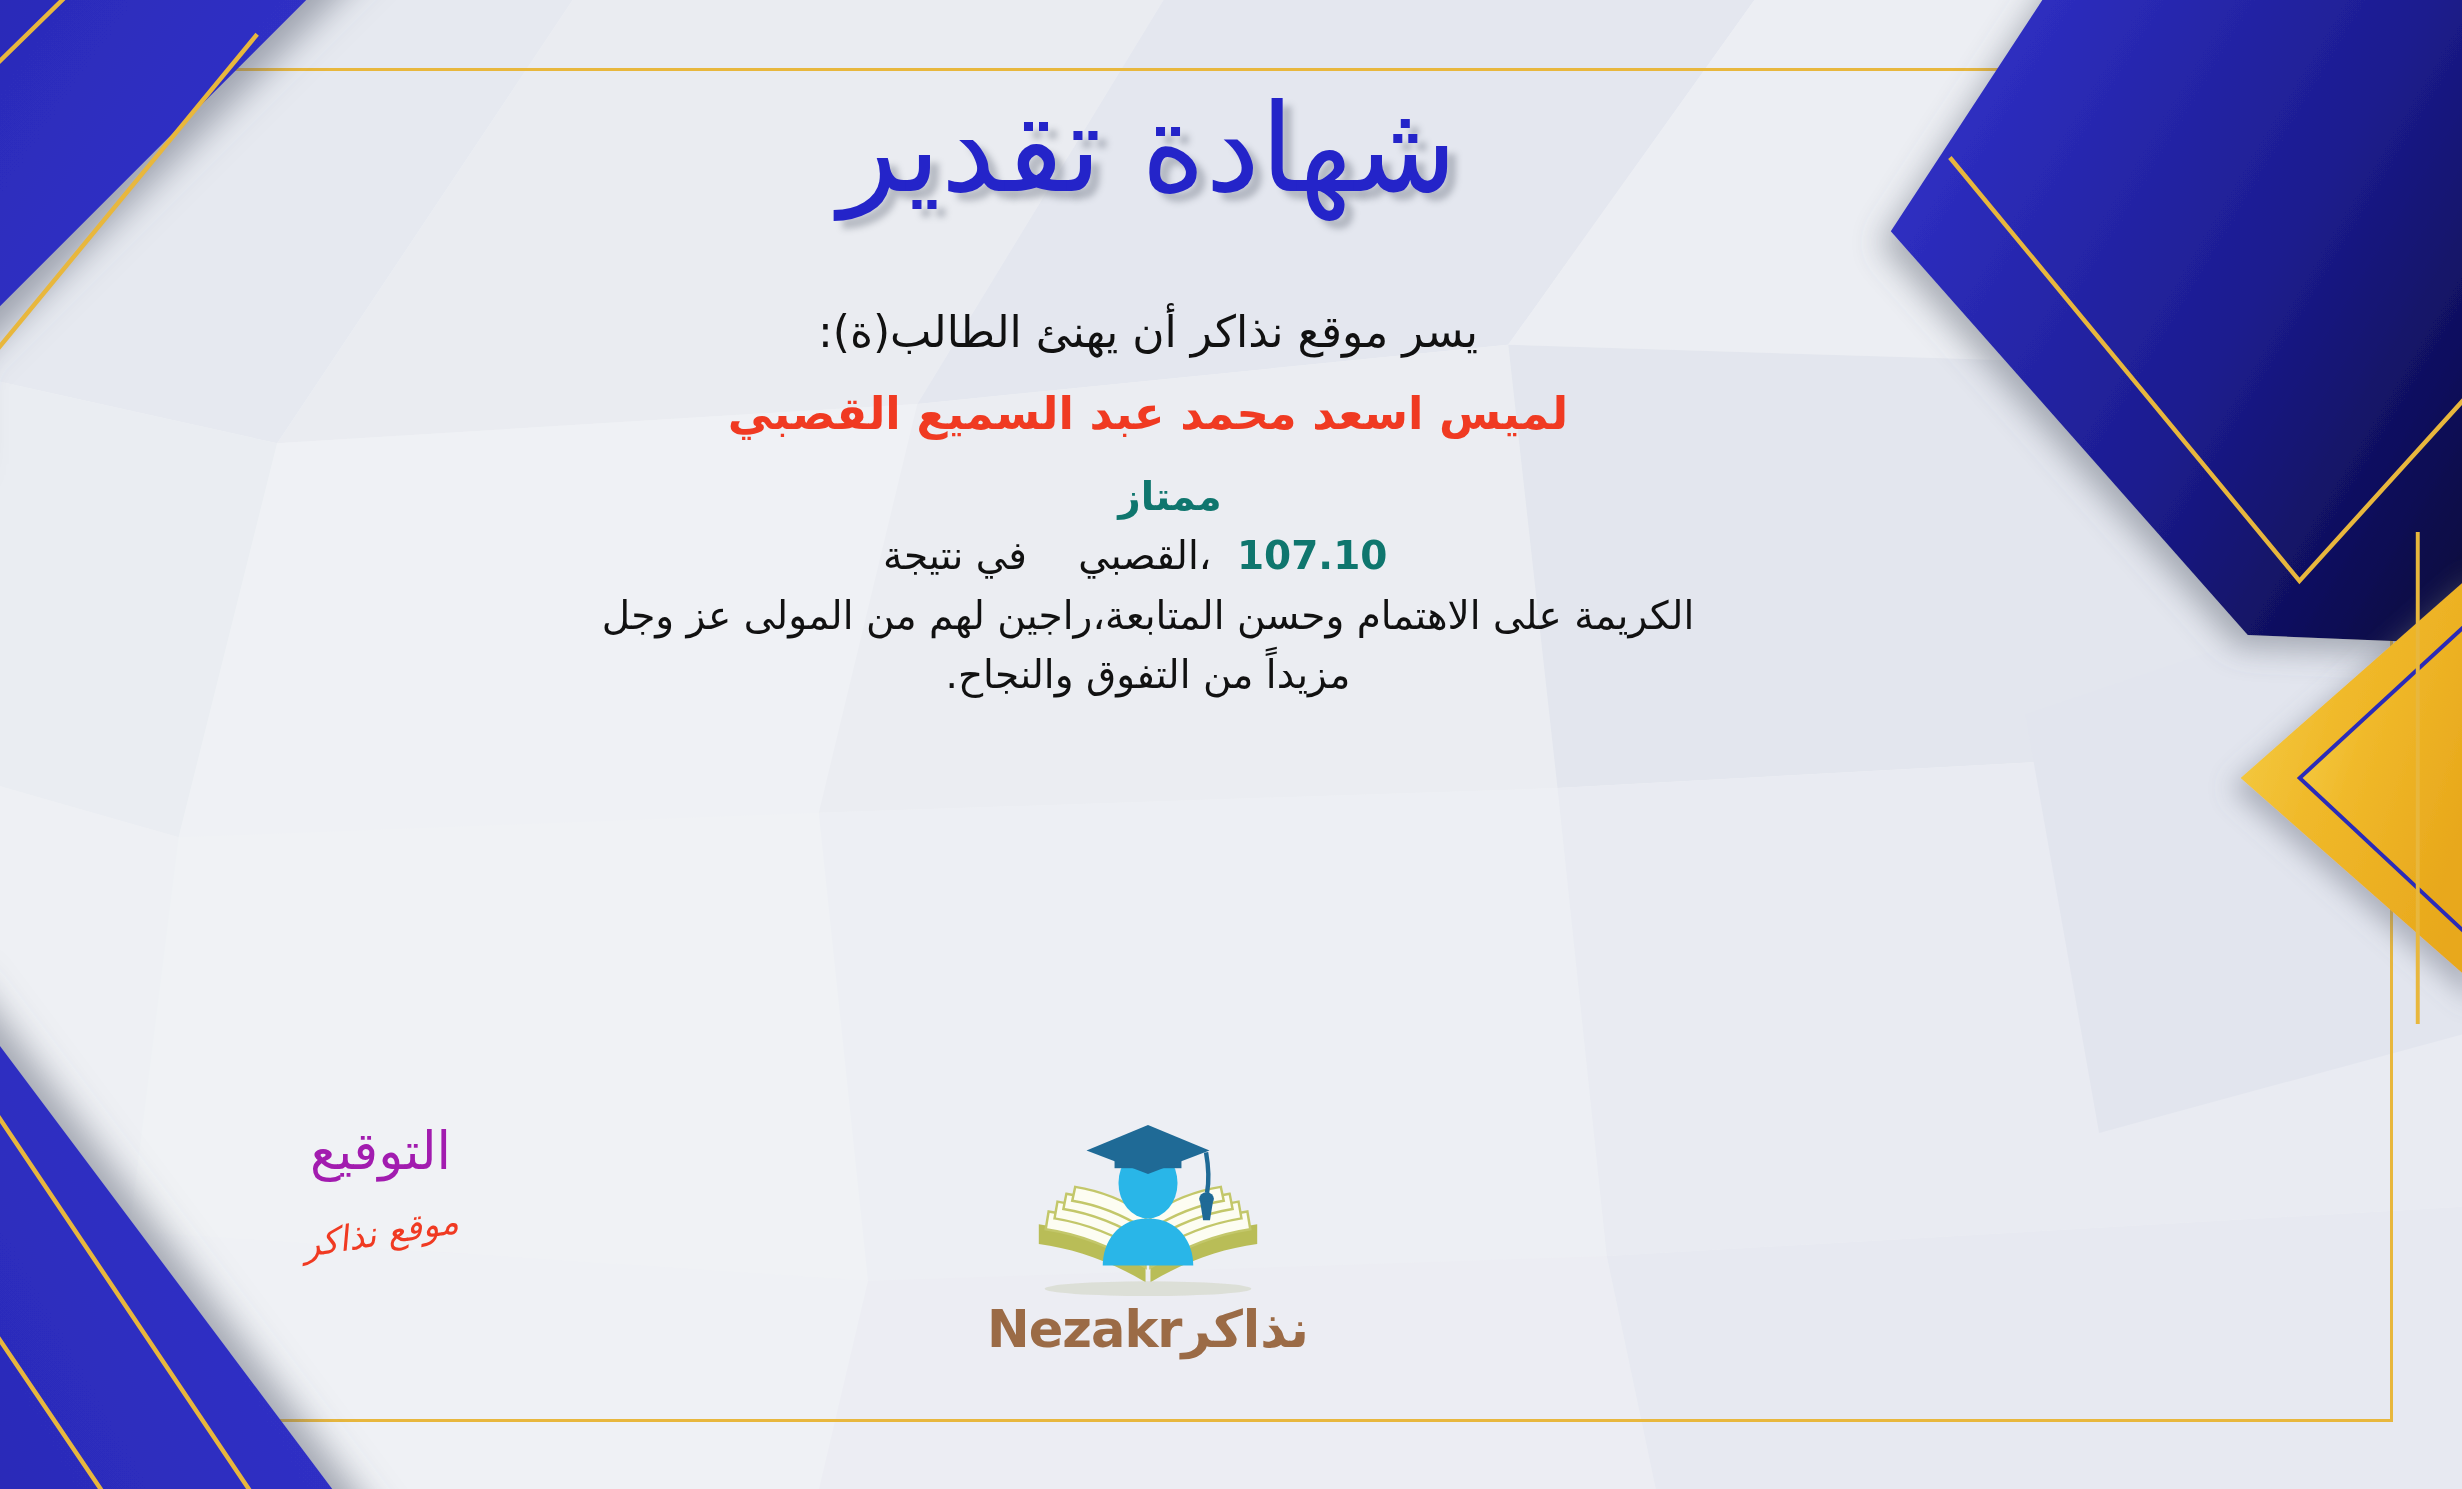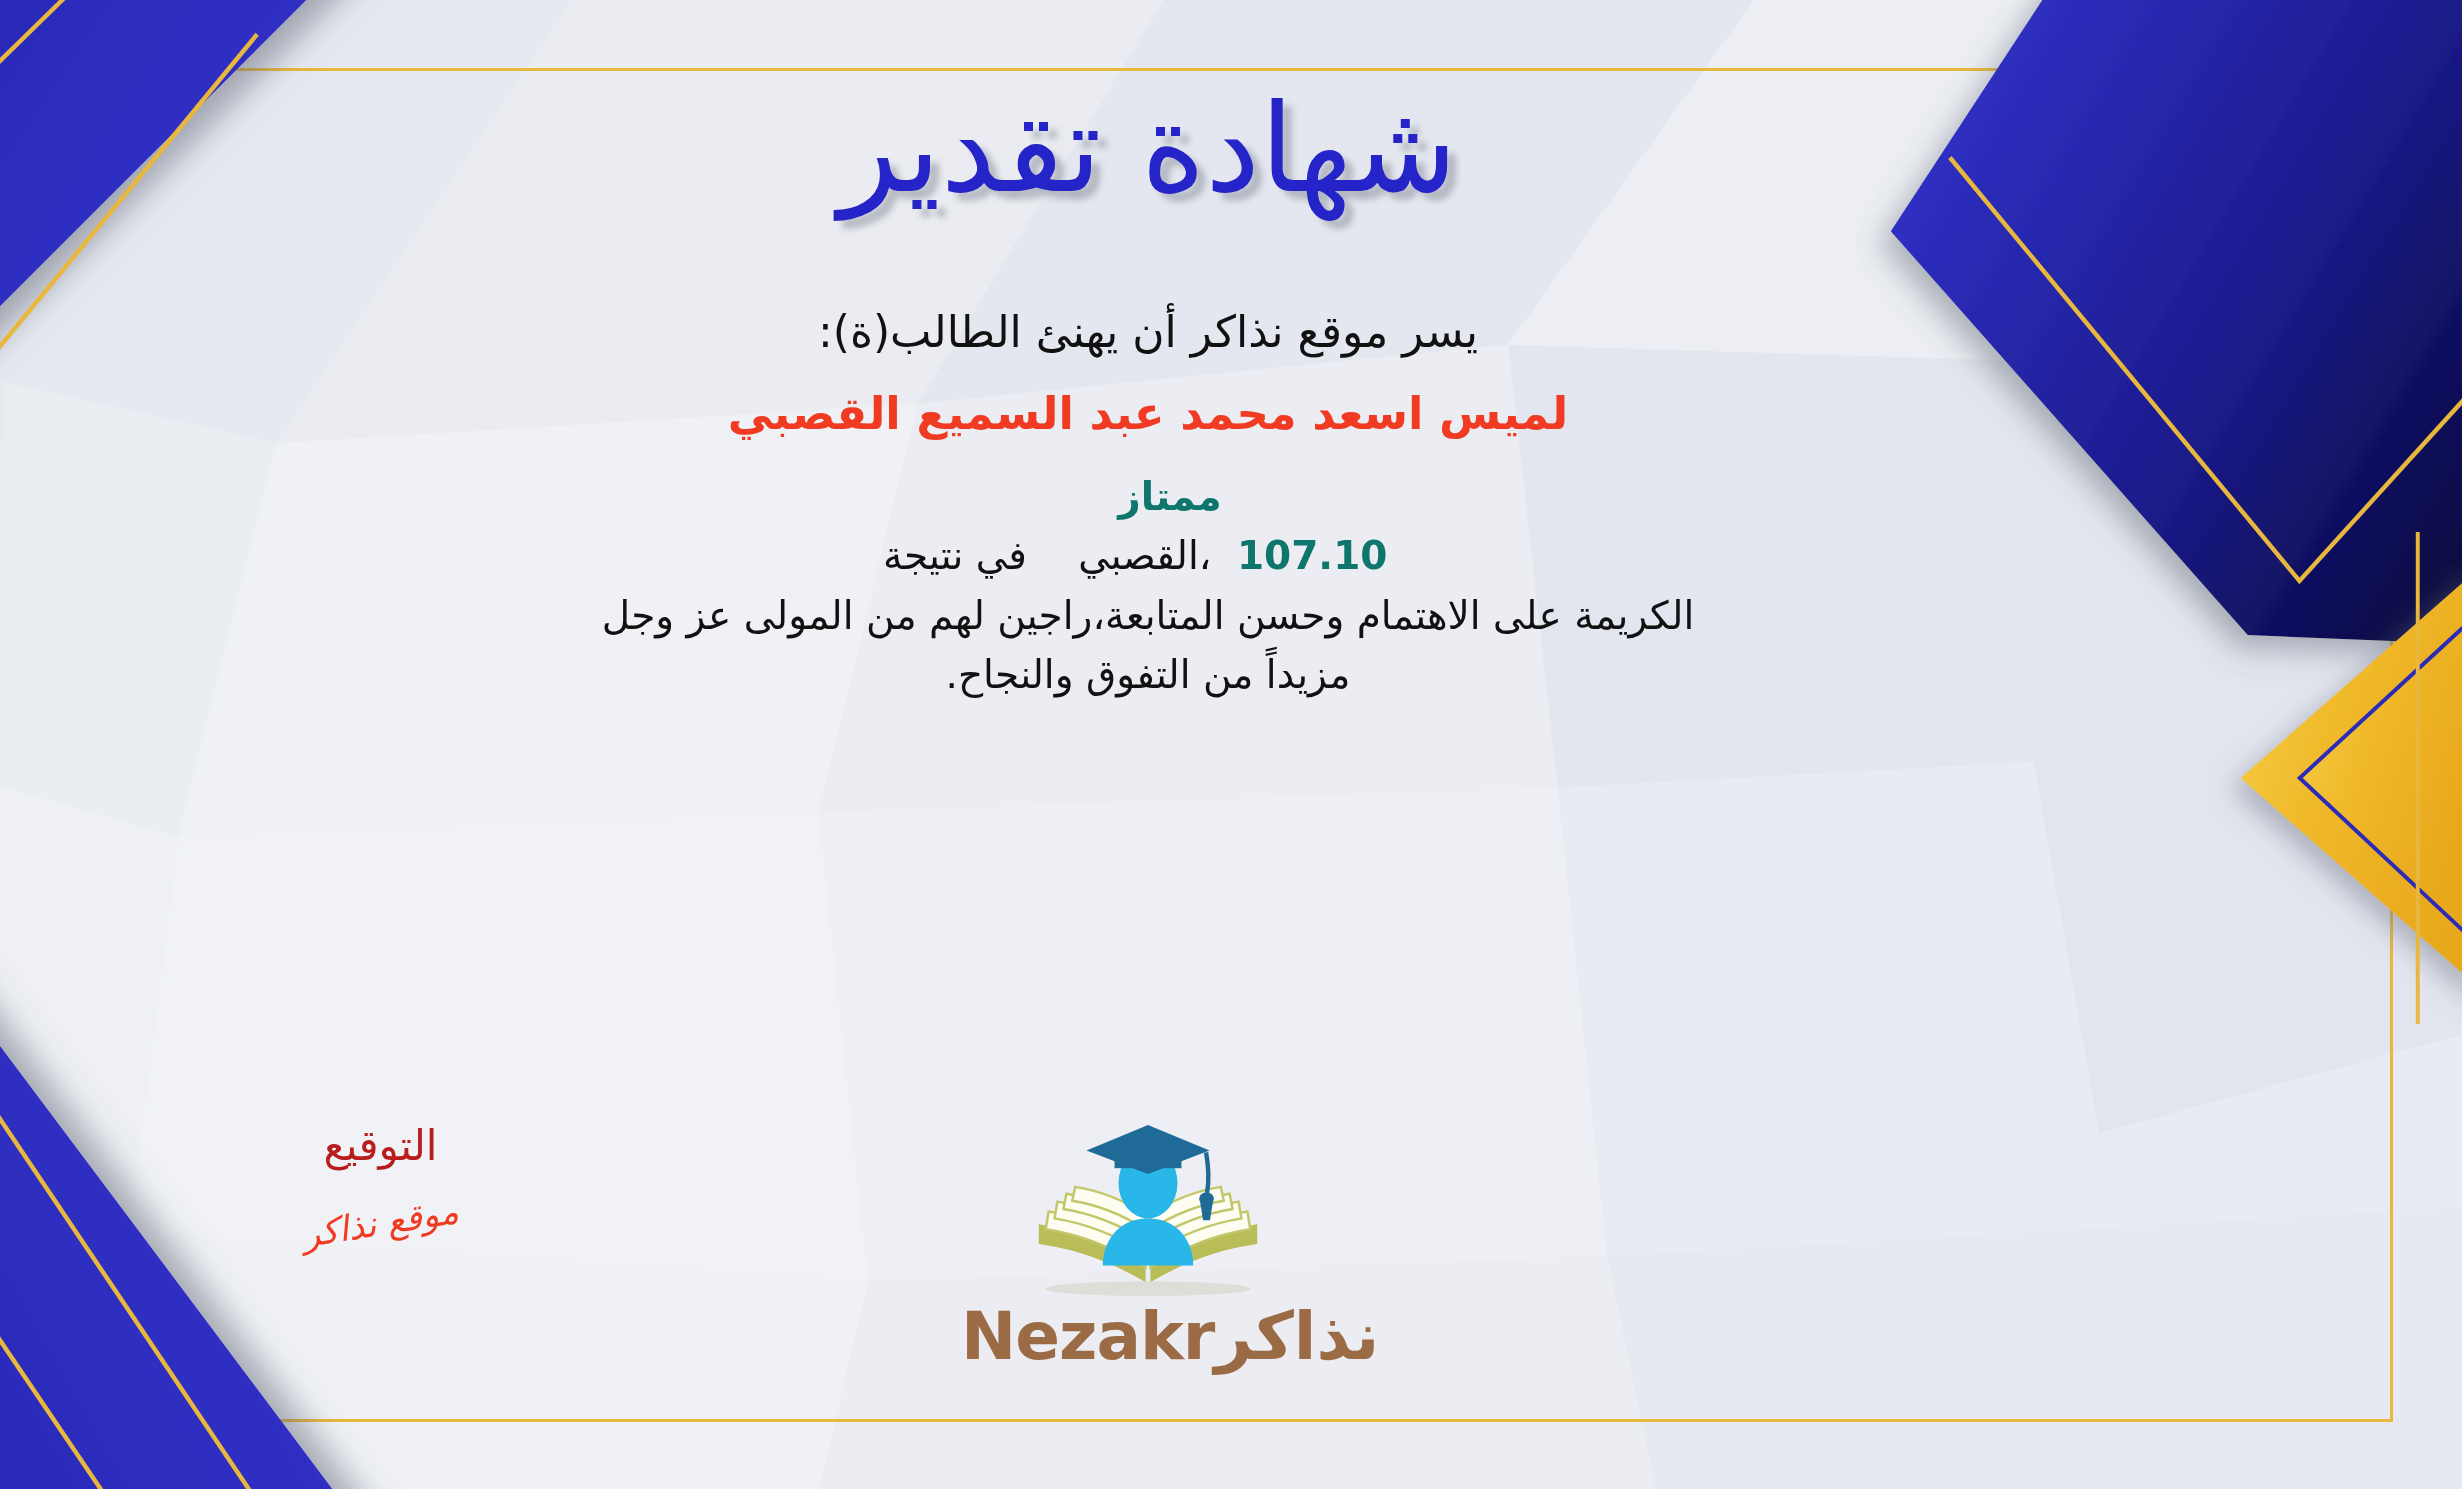--- a/index.html
+++ b/index.html
@@ -115,22 +115,22 @@
     height:276px;
   }
   .sig-col{
     position:absolute;
     right:auto;left:315px;
     top:0;
     width:227px;
     text-align:center;
   }
   .sig-label{
-    font-size:42px;
-    color:#b91c1c;
+    font-size:52px;
+    color:#a21caf;
     line-height:1;
   }
   .sig-mark{
     margin-top:39px;
     font-size:35px;
     color:#f03a22;
     font-family:"DejaVu Serif","Liberation Serif",serif;
     font-style:italic;
     transform:rotate(-9deg);
     display:inline-block;
@@ -140,21 +140,21 @@
   .logo-col{
     position:absolute;
     left:50%;top:-4.9px;
     transform:translateX(-50%);
     width:374px;
     text-align:center;
   }
   .logo-col svg{display:block;margin:0 auto;}
   .logo-wordmark{
     margin-top:2px;
-    font-size:66px;
+    font-size:51px;
     font-weight:700;
     color:#9b6b46;
     letter-spacing:-1px;
     line-height:1;
     white-space:nowrap;
     direction:ltr;
   }
 </style>
 </head>
 <body>

